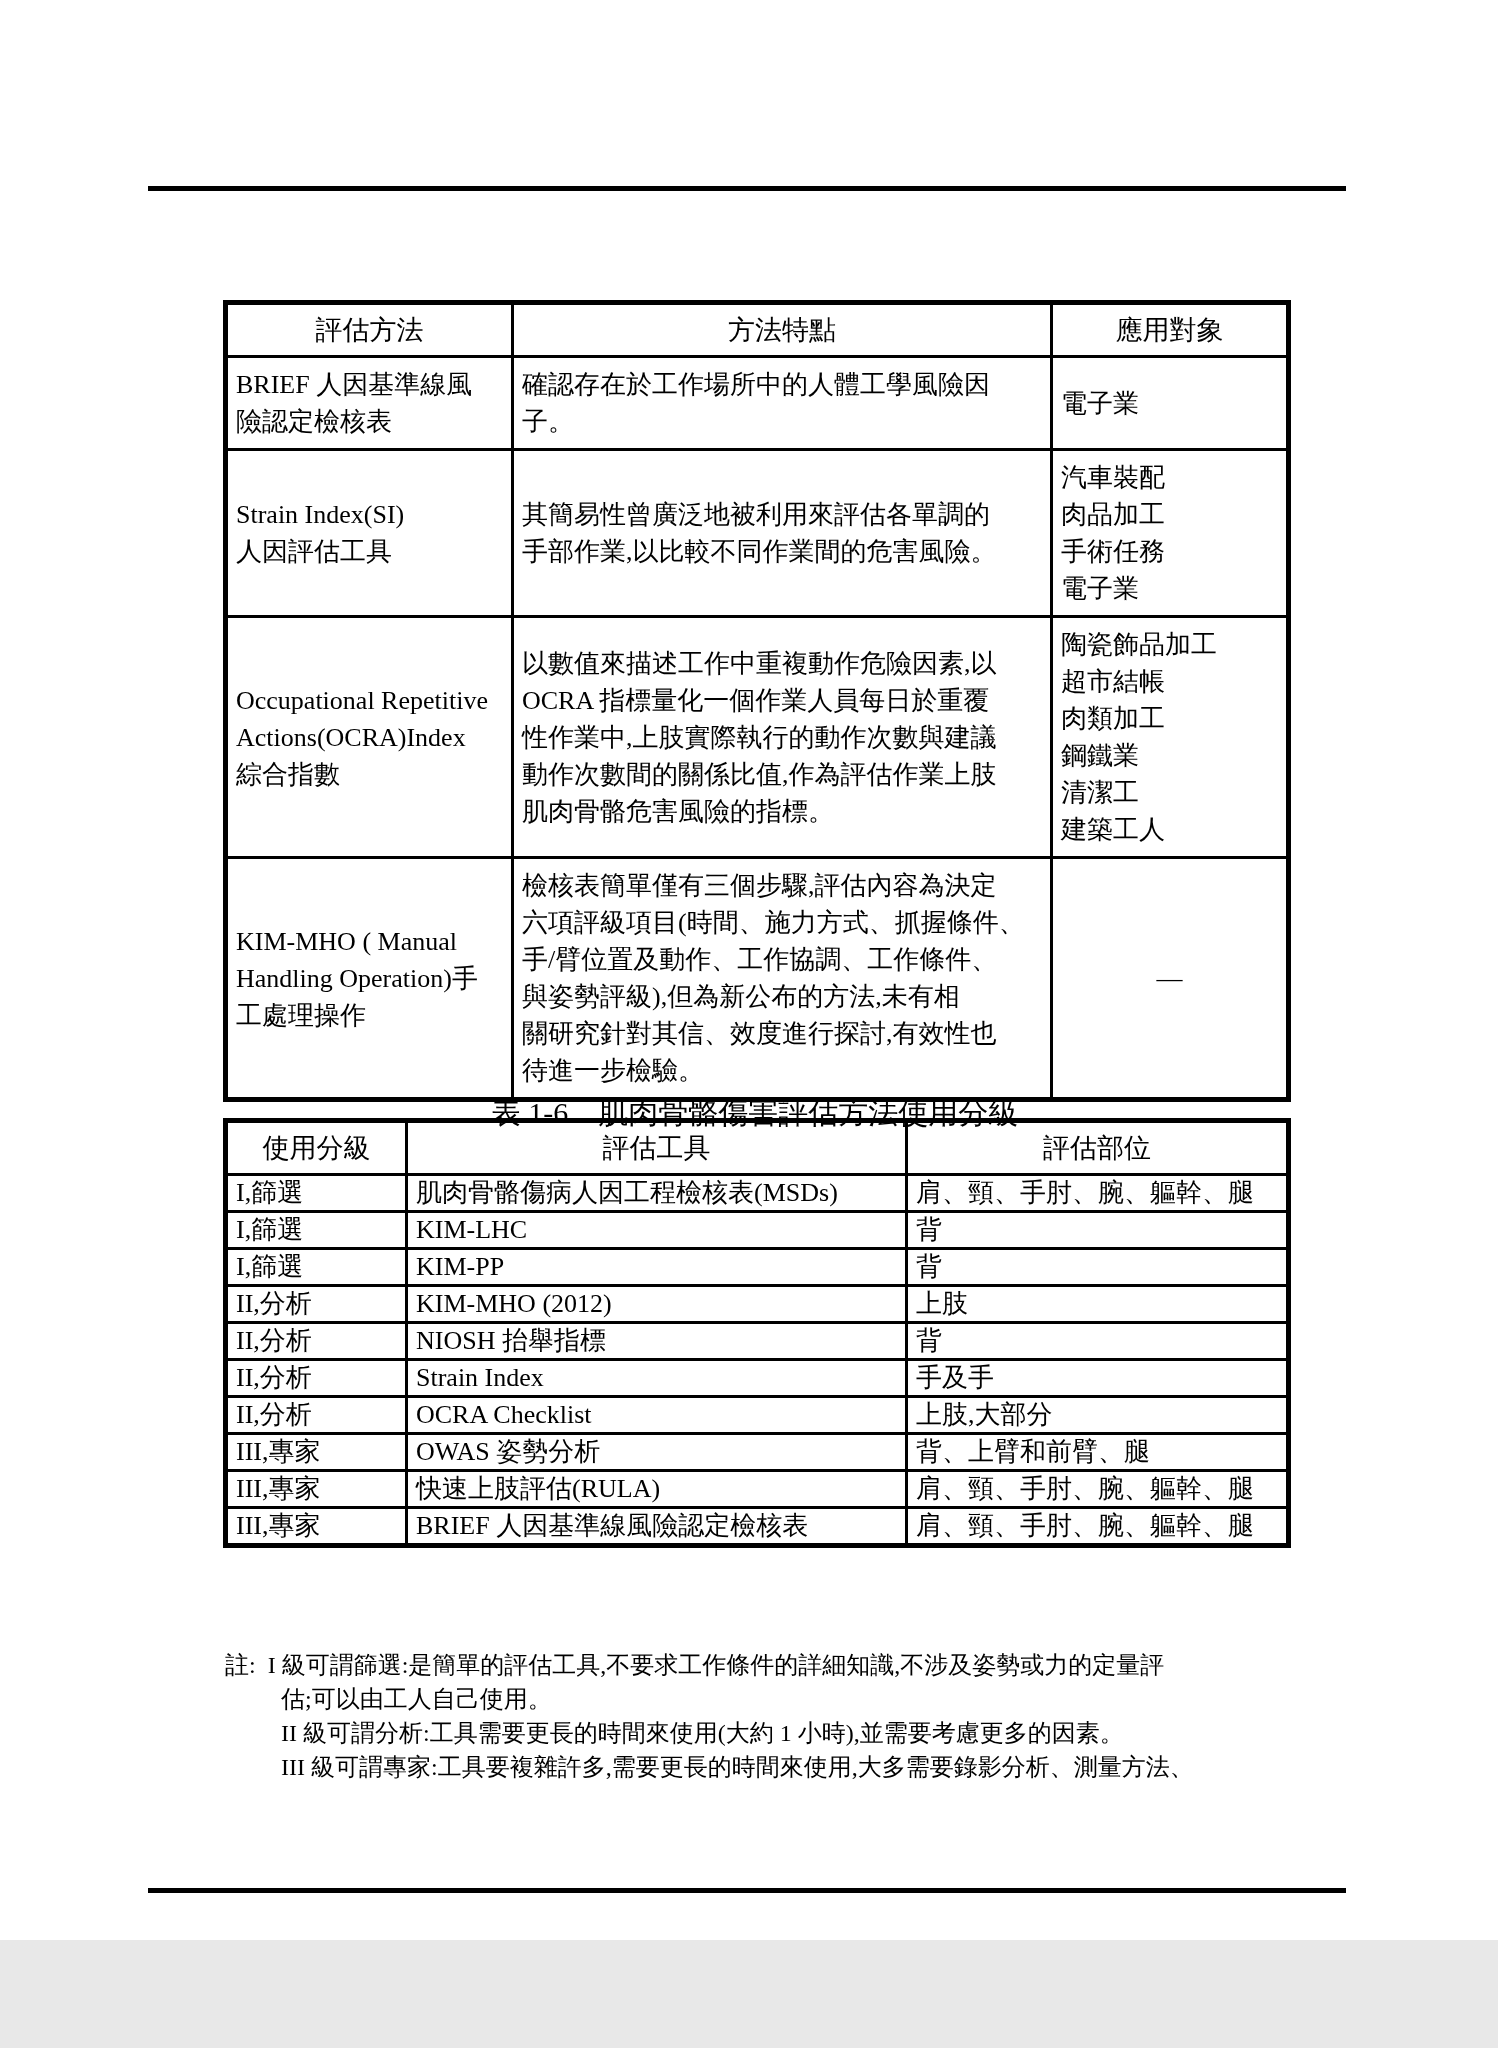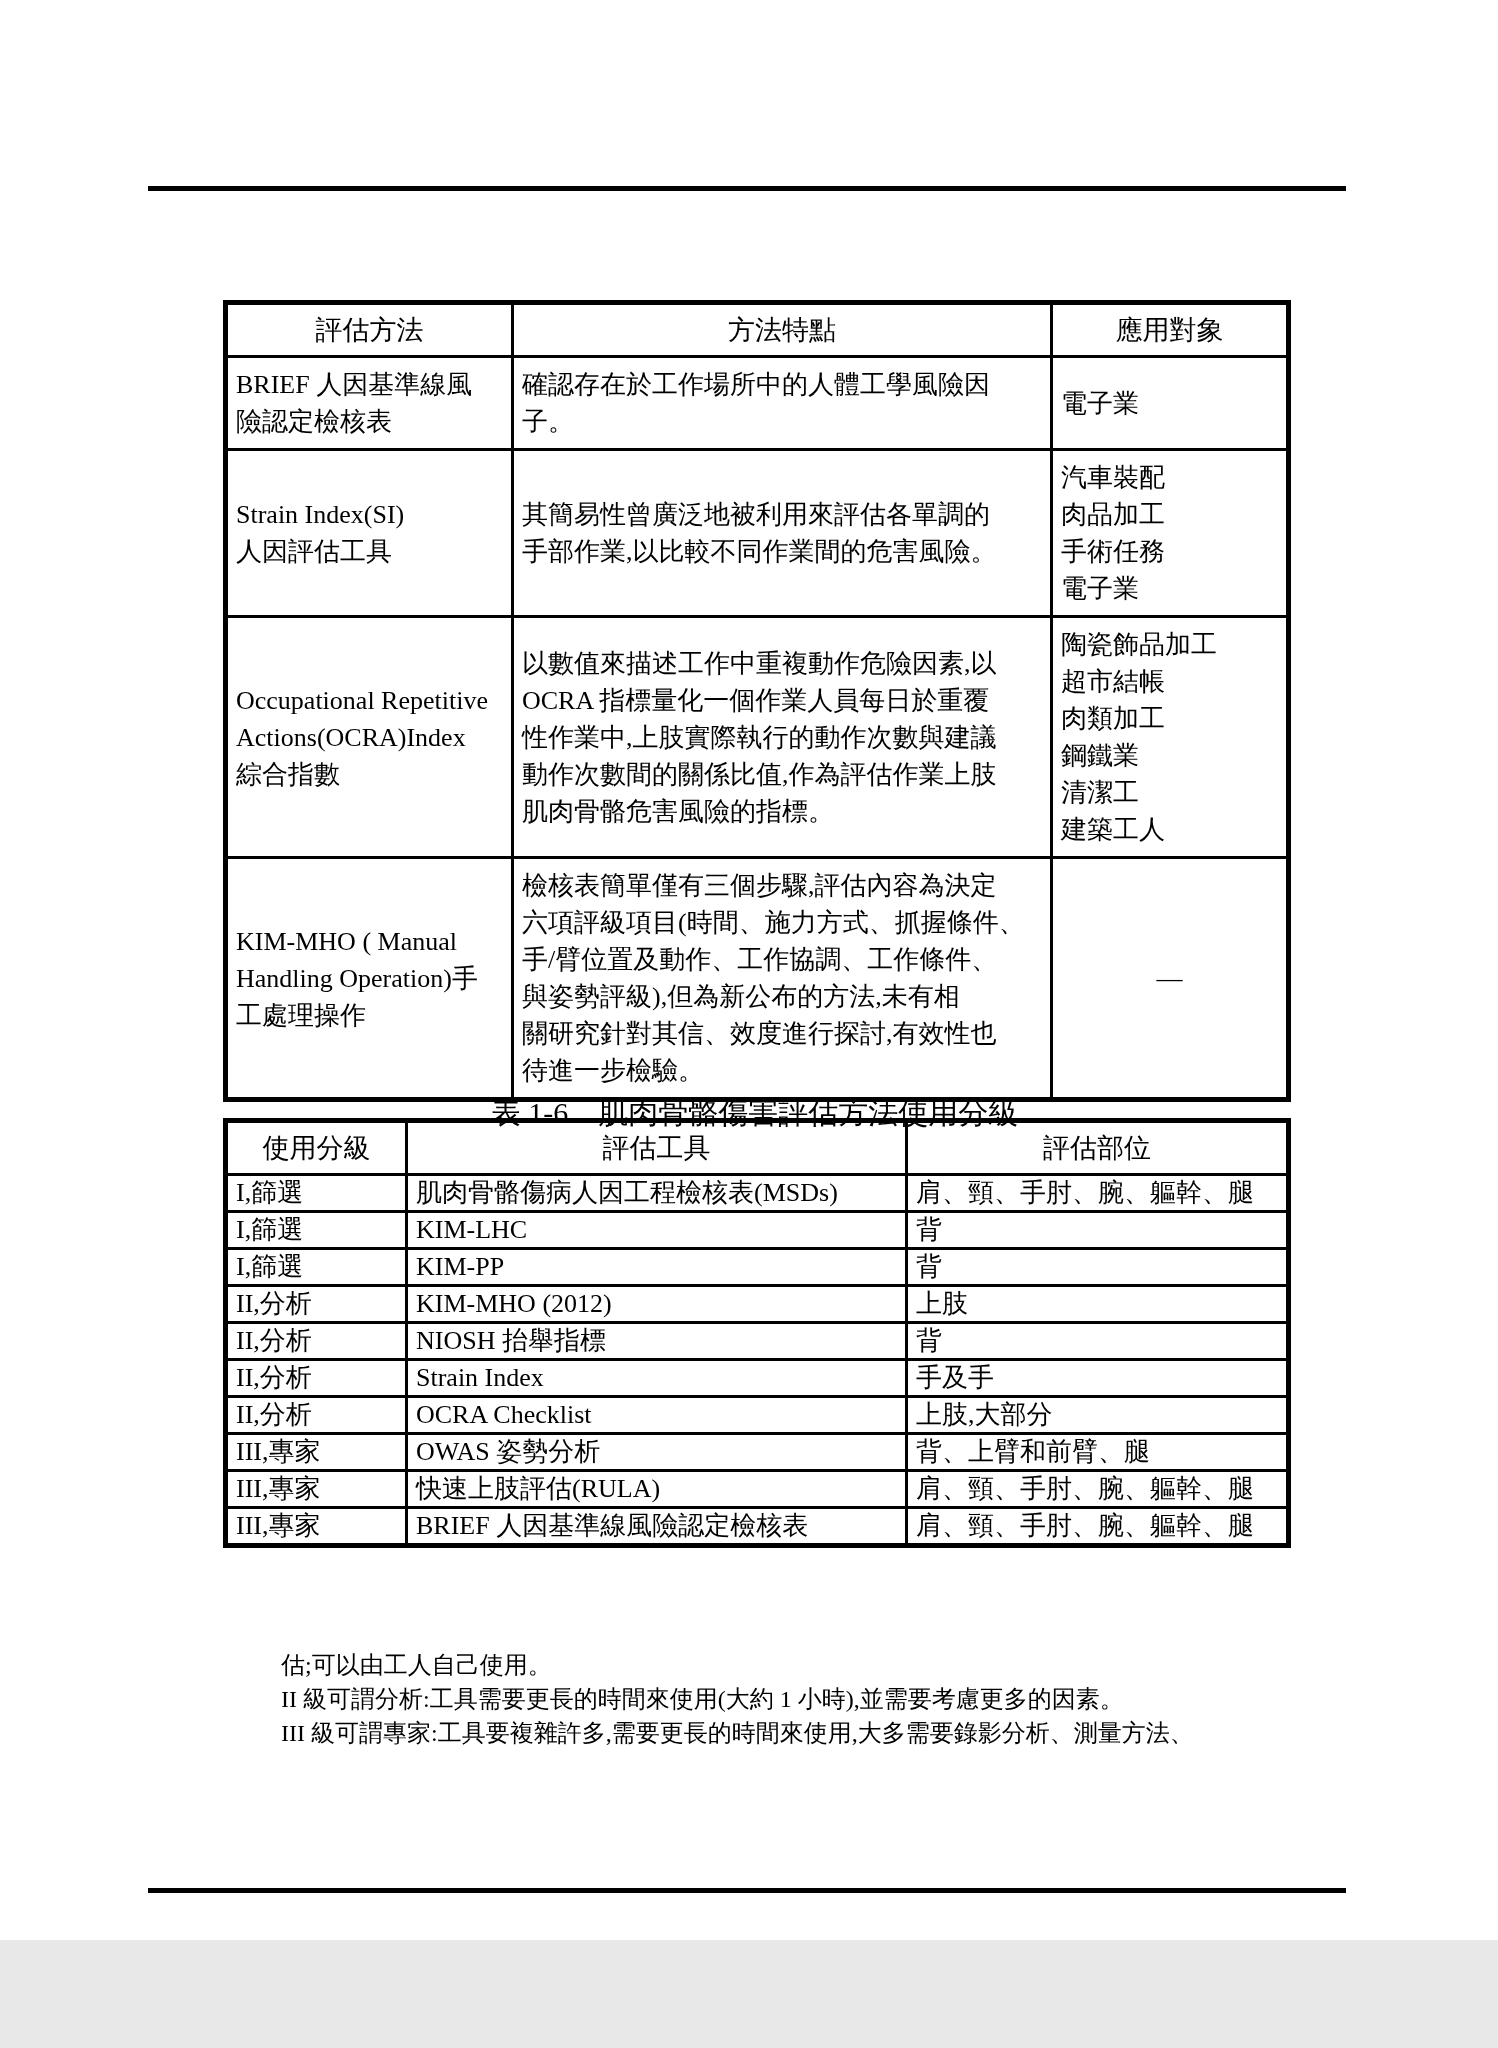--- a/index.html
+++ b/index.html
@@ -168,20 +168,23 @@
         </tr>
         <tr>
           <td>III,專家</td>
           <td>BRIEF 人因基準線風險認定檢核表</td>
           <td>肩、頸、手肘、腕、軀幹、腿</td>
         </tr>
       </tbody>
   </table>
 
   <div class="notes">
+    <div class="note-line first">
+      <span class="note-prefix">註:</span><span>I 級可謂篩選:是簡單的評估工具,不要求工作條件的詳細知識,不涉及姿勢或力的定量評</span>
+    </div>
     <div>
         <div class="note-line cont">估;可以由工人自己使用。</div>
         <div class="note-line cont">II 級可謂分析:工具需要更長的時間來使用(大約 1 小時),並需要考慮更多的因素。</div>
         <div class="note-line cont">III 級可謂專家:工具要複雜許多,需要更長的時間來使用,大多需要錄影分析、測量方法、</div>
       </div>
   </div>
 
   <div class="rule rule-bottom"></div>
 
   <div class="footer">

